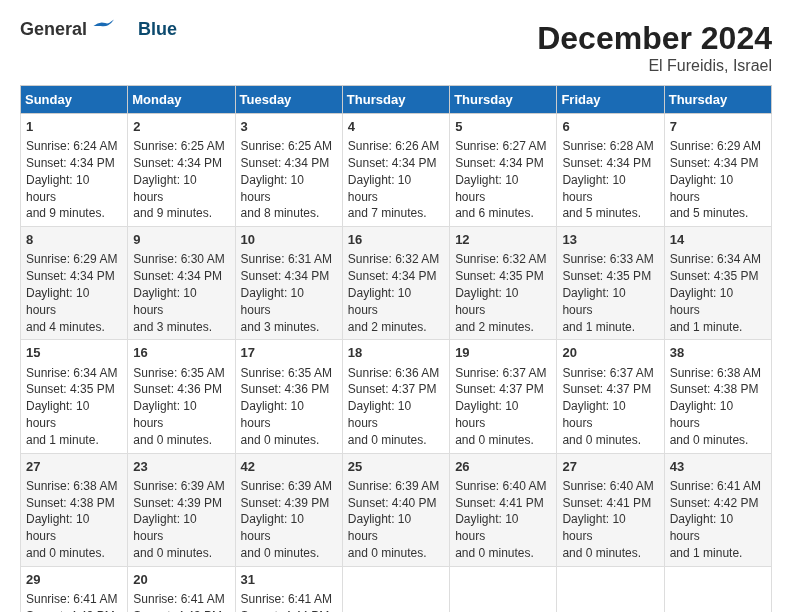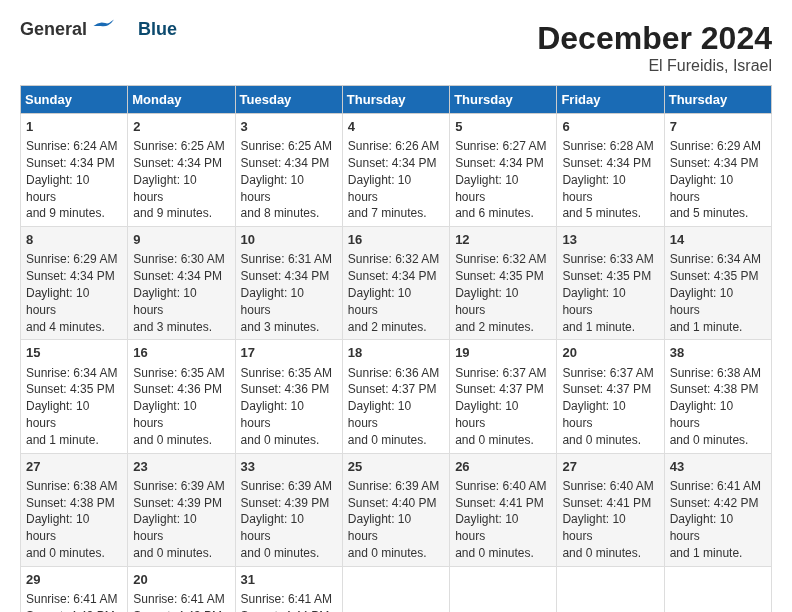--- a/index.html
+++ b/index.html
@@ -339,21 +339,21 @@
         <td>
           <span class="day-num">23</span>
           <span class="day-info">
             Sunrise: 6:39 AM<br>
             Sunset: 4:39 PM<br>
             Daylight: 10 hours<br>
             and 0 minutes.
           </span>
         </td>
         <td>
-          <span class="day-num">33</span>
+          <span class="day-num">42</span>
           <span class="day-info">
             Sunrise: 6:39 AM<br>
             Sunset: 4:39 PM<br>
             Daylight: 10 hours<br>
             and 0 minutes.
           </span>
         </td>
         <td>
           <span class="day-num">25</span>
           <span class="day-info">

